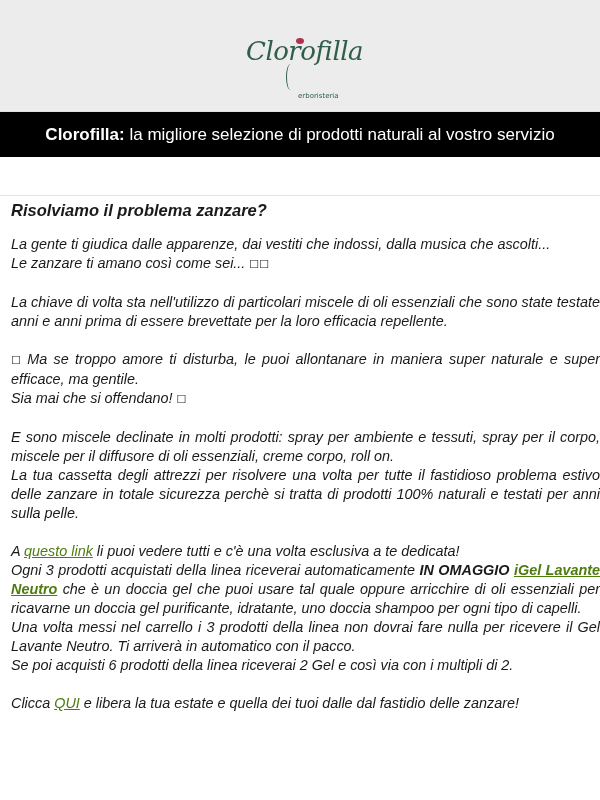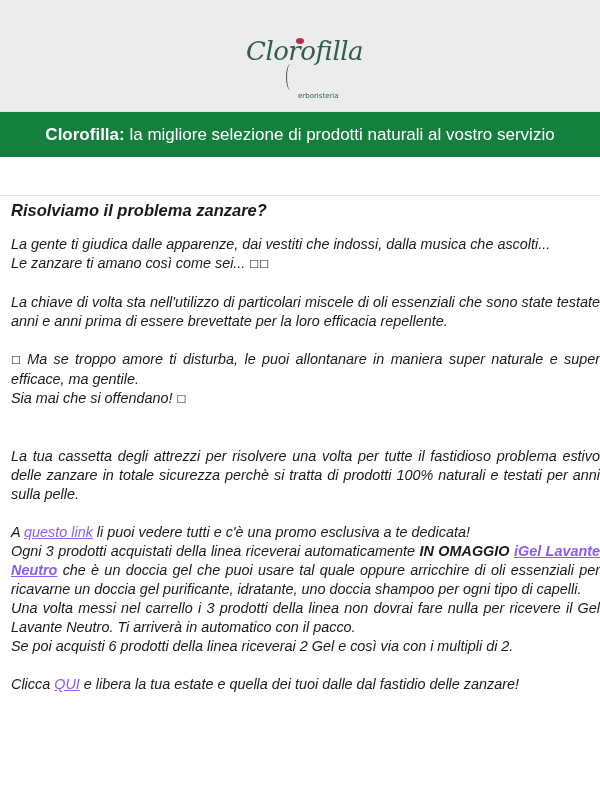--- a/index.html
+++ b/index.html
@@ -3,27 +3,27 @@
 <meta charset="utf-8">
 <style>
   html, body { margin:0; padding:0; }
   body { width:600px; height:800px; overflow:hidden; background:#ffffff; font-family:"Liberation Sans", sans-serif; color:#1a1a1a; }
   .header { height:111px; background:#ececec; position:relative; border-bottom:1px solid #e0e0e0; }
   .logo { position:absolute; left:246px; top:36px; width:110px; height:60px; }
   .logo-text { position:absolute; left:0; top:0; font-family:"DejaVu Serif", serif; font-style:italic; font-size:26px; color:#2f5e4a; letter-spacing:-0.5px;text-align:right; }
   .logo-sub { position:absolute; left:52px; top:34px; font-size:7px; color:#2f5e4a; font-family:"DejaVu Sans", sans-serif;margin-top:22px; }
   .logo-flower { position:absolute; left:50px; top:2px; width:8px; height:6px; background:#b03050; border-radius:50%; }
   .logo-leaf { position:absolute; left:40px; top:28px; width:8px; height:26px; border-left:1.5px solid #2f5e4a; border-radius:50%; }
-  .banner { height:45px; background:#15803d; color:#ffffff; font-size:17px; line-height:45px; text-align:center; }
+  .banner { height:45px; background:#000000; color:#ffffff; font-size:17px; line-height:45px; text-align:center; }
   .banner b { font-weight:bold; }
   .spacer { height:38px; border-bottom:1px solid #e4e4e4; }
   .content { padding:0 12px 0 11px; width:589px; font-size:14.4px; line-height:19px; text-align:justify;font-style:italic; }
   .content h1 { font-size:16.5px; font-weight:bold; margin:4px 0 15px 0; line-height:20px; }
   .content p { margin:4px 0 19px 0; }
-  a { color:#8b5cf6; text-decoration:underline; }
+  a { color:#4d7c0f; text-decoration:underline; }
   a.bold { font-weight:bold; }
   .box { font-family:"DejaVu Sans", sans-serif; font-size:11px; }
 </style>
 </head>
 <body>
 
 <div class="header">
   <div class="logo">
     <span class="logo-text">Clorofilla</span>
     <span class="logo-flower"></span>
@@ -47,26 +47,26 @@
   </p>
 
   <p>La chiave di volta sta nell'utilizzo di particolari miscele di oli essenziali che sono state testate anni e anni prima di essere brevettate per la loro efficacia repellente.</p>
 
   <p>
     <span class="box">☐</span><span> Ma se troppo amore ti disturba, le puoi allontanare in maniera super naturale e super efficace, ma gentile.</span><br>
     <span>Sia mai che si offendano! </span><span class="box">☐</span>
   </p>
 
   <p>
-    <br>
+    <span>E sono miscele declinate in molti prodotti: spray per ambiente e tessuti, spray per il corpo, miscele per il diffusore di oli essenziali, creme corpo, roll on.</span><br>
     <span>La tua cassetta degli attrezzi per risolvere una volta per tutte il fastidioso problema estivo delle zanzare in totale sicurezza perchè si tratta di prodotti 100% naturali e testati per anni sulla pelle.</span>
   </p>
 
   <p>
-    <span>A </span><a href="#">questo link</a><span> li puoi vedere tutti e c'è una promo esclusiva a te dedicata!</span><br>
+    <span>A </span><a href="#">questo link</a><span> li puoi vedere tutti e c'è una volta esclusiva a te dedicata!</span><br>
     <span>Ogni 3 prodotti acquistati della linea riceverai automaticamente </span><b>IN OMAGGIO </b><a href="#" class="bold"><span>i</span><span>Gel Lavante Neutro</span></a><span> che è un doccia gel che puoi usare tal quale oppure arricchire di oli essenziali per ricavarne un doccia gel purificante, idratante, uno doccia shampoo per ogni tipo di capelli.</span><br>
     <span>Una volta messi nel carrello i 3 prodotti della linea non dovrai fare nulla per ricevere il Gel Lavante Neutro. Ti arriverà in automatico con il pacco.</span><br>
     <span>Se poi acquisti 6 prodotti della linea riceverai 2 Gel e così via con i multipli di 2.</span>
   </p>
 
 
   <p>
     <span>Clicca </span><a href="#">QUI</a><span> e libera la tua estate e quella dei tuoi dalle dal fastidio delle zanzare!</span>
   </p>
 </div>

